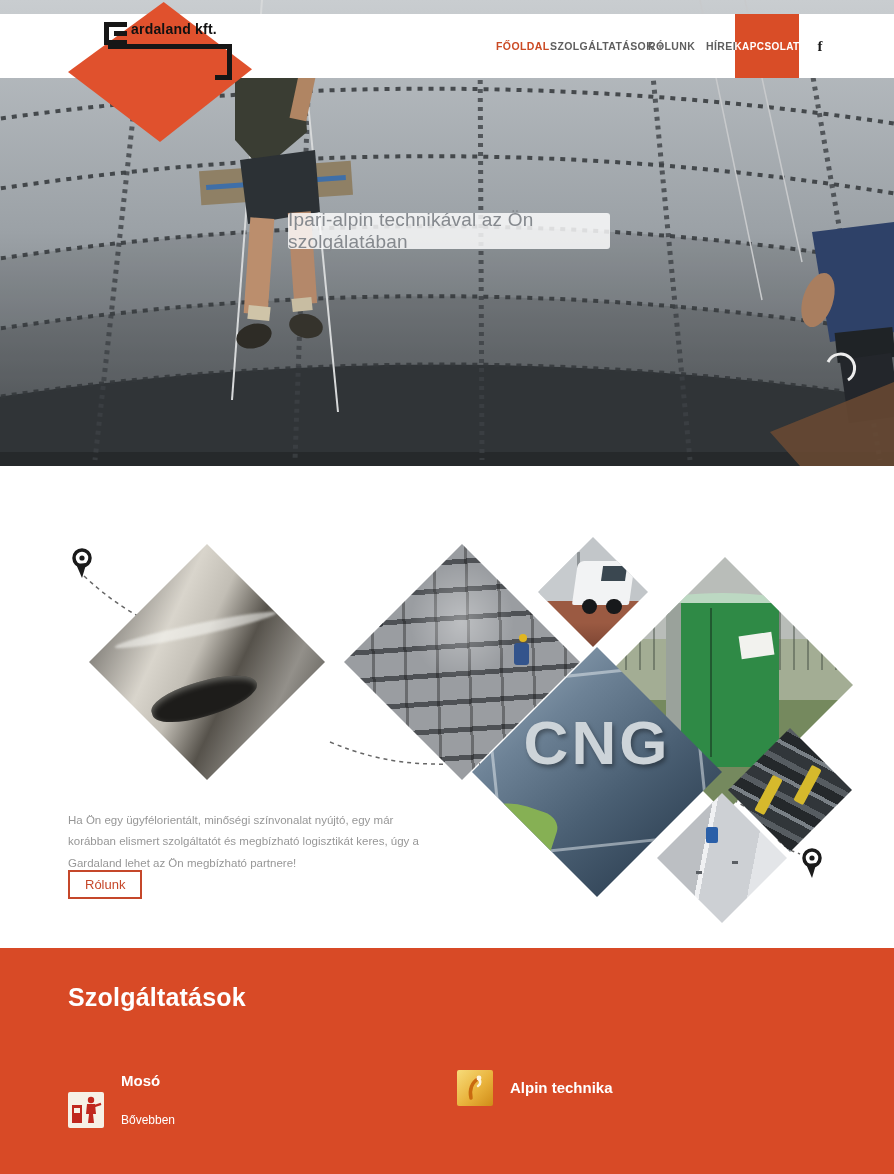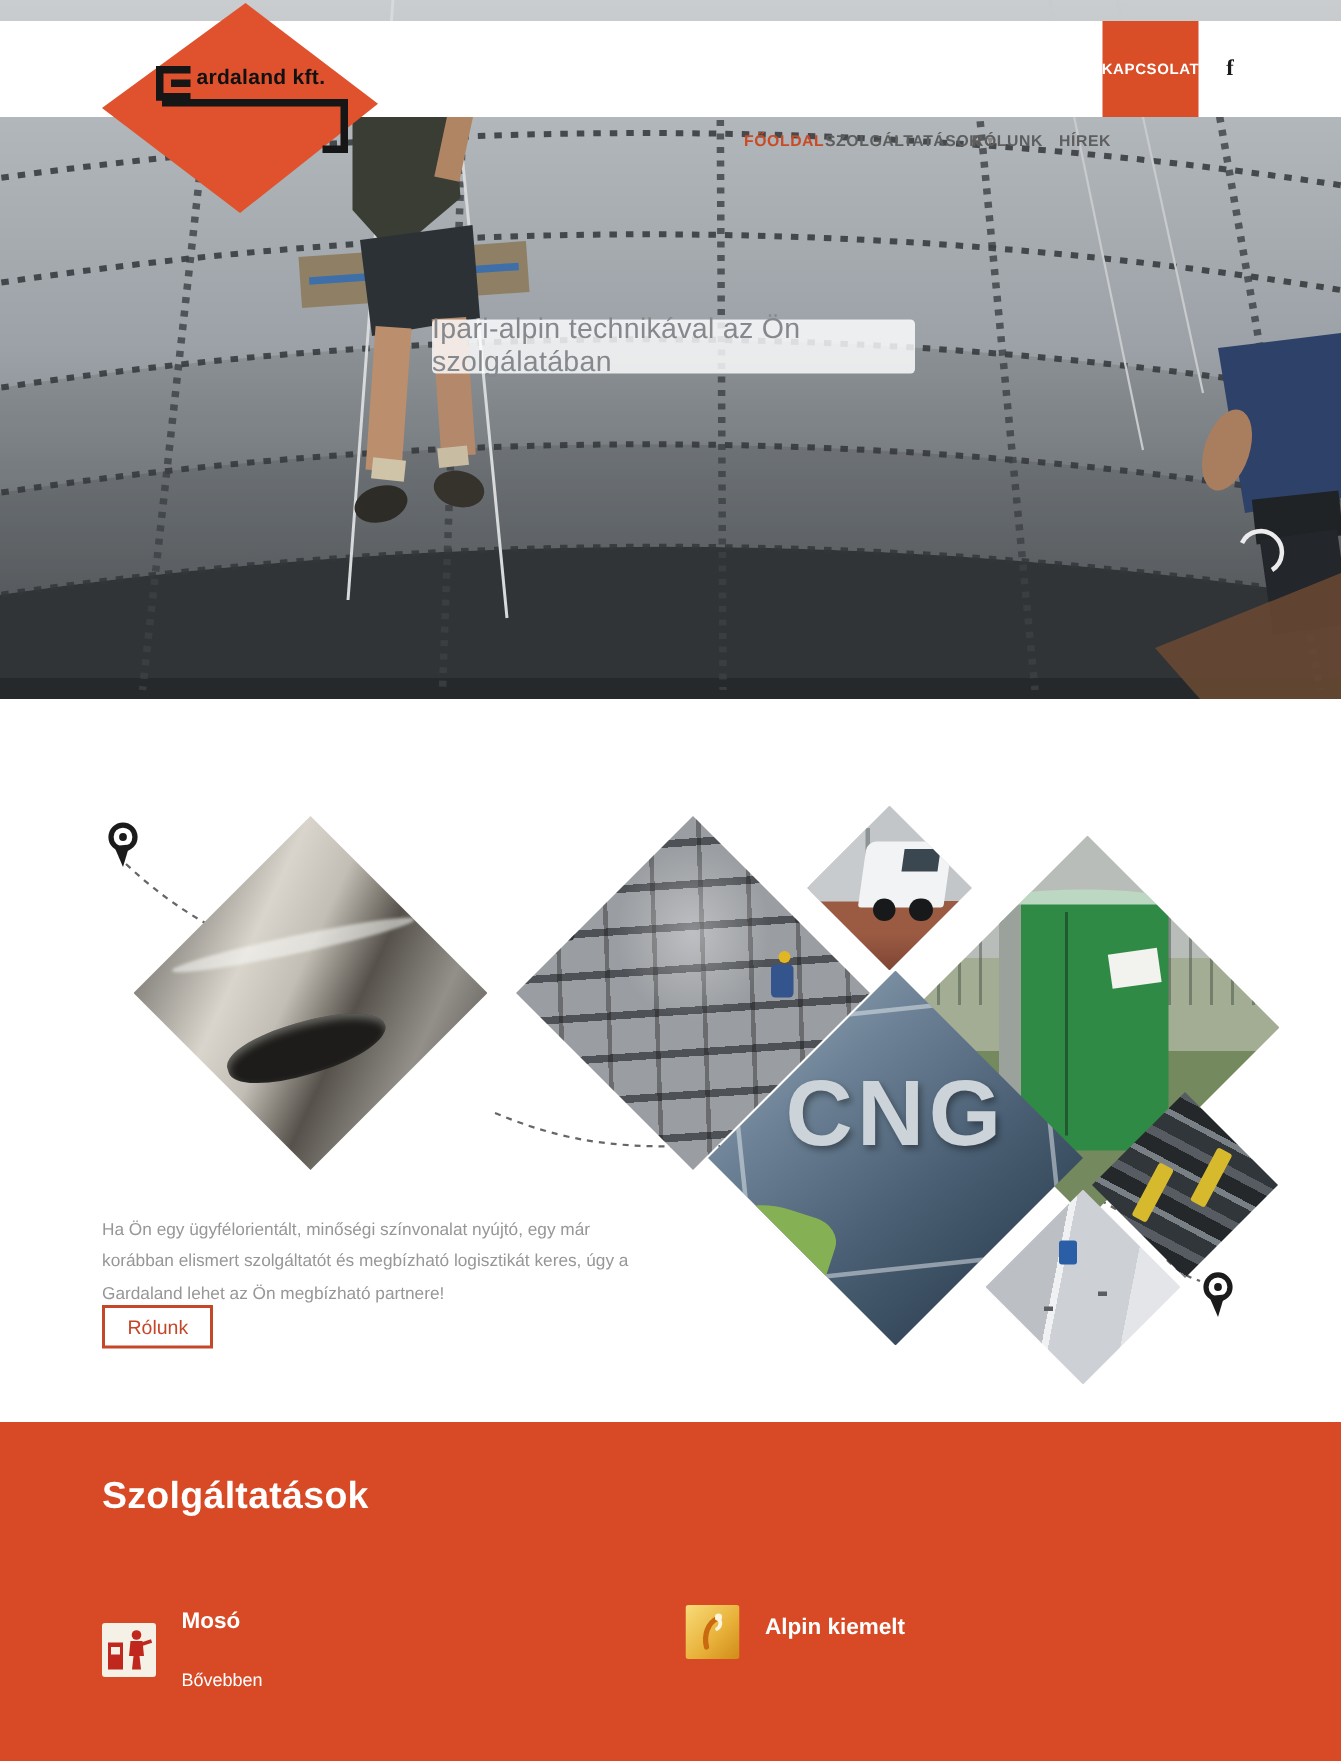--- a/index.html
+++ b/index.html
@@ -10,34 +10,34 @@
   
   .hero { position:absolute; left:0; top:0; width:894px; height:466px; overflow:hidden; background:#9aa0a5; }
   .hero svg { display:block; }
   .hero-tagline { position:absolute; left:288px; top:213px; width:322px; height:36px;
     background:rgba(255,255,255,0.82); border-radius:3px; display:flex; align-items:center; justify-content:center;
     font-size:19px; font-weight:300; color:#85898e; letter-spacing:0.2px; }
 
   
   .header { position:absolute; left:0; top:14px; width:894px; height:64px; background:#ffffff; }
   .nav-item { position:absolute; top:0; height:64px; line-height:64px; font-size:10.5px; font-weight:700;
-    letter-spacing:0.4px; color:#5e5e5e; cursor:pointer; white-space:nowrap;margin-top:48px; }
+    letter-spacing:0.4px; color:#5e5e5e; cursor:pointer; white-space:nowrap; }
   .nav-active { color:#cb4a24; }
   .nav-caret { font-size:8px; color:#888; margin-left:4px; vertical-align:1px; }
   .nav-kapcsolat { position:absolute; left:735px; top:0; width:64px; height:64px; background:#d94d27;
     display:flex; align-items:center; justify-content:center; color:#ffffff; font-size:10px; font-weight:700;
     letter-spacing:0.4px; cursor:pointer; }
   .nav-fb { position:absolute; left:808px; top:0; width:24px; height:64px; line-height:64px; text-align:center;
     color:#1a1a1a; font-size:15px; font-weight:700; font-family:"Liberation Serif", serif; cursor:pointer; }
 
   
   .logo { position:absolute; left:68px; top:2px; width:184px; height:140px; cursor:pointer; }
   .logo-diamond { position:absolute; inset:0; background:#e0512d;
     clip-path:polygon(52% 0%, 100% 48%, 50% 100%, 0% 50%); }
-  .logo-mark { position:absolute; left:36px; top:39px; width:130px; height:62px; }
+  .logo-mark { position:absolute; left:36px; top:17px; width:130px; height:62px; }
   .logo-g { position:absolute; left:0; top:3px; width:23px; height:23px;
     border:5px solid #161616; border-right:none; }
   .logo-g-bar { position:absolute; left:10px; top:12px; width:13px; height:5px; background:#161616; }
   .logo-name { position:absolute; left:27px; top:2px; font-size:14px; font-weight:700; color:#111;
     letter-spacing:0.2px; white-space:nowrap; }
   .logo-underline { position:absolute; left:4px; top:25px; width:124px; height:5px; background:#161616; }
   .logo-down { position:absolute; left:123px; top:25px; width:5px; height:36px; background:#161616; }
   .logo-foot { position:absolute; left:111px; top:56px; width:17px; height:5px; background:#161616; }
 
   
@@ -102,21 +102,21 @@
   .doors-handle1, .doors-handle2 { position:absolute; width:6px; height:3px; background:#5a5e63; }
   .doors-handle1 { left:58%; top:52%; }
   .doors-handle2 { left:30%; top:60%; }
   .collage-lines { position:absolute; inset:0; pointer-events:none; }
   .pin { position:absolute; }
 
   
   .services { position:absolute; left:0; top:948px; width:894px; height:226px; background:#d84a26; color:#fff; }
   .services-heading { position:absolute; left:68px; top:35px; font-size:25px; font-weight:700; letter-spacing:0.2px; }
   .services-sub { position:absolute; left:68px; top:72px; font-size:15px; font-weight:300; color:rgba(255,255,255,0.85); }
-  .svc-col { position:absolute; top:122px; display:flex; align-items:center; }
+  .svc-col { position:absolute; top:122px; display:flex; align-items:flex-end; }
   .svc-col-1 { left:68px; width:375px; }
   .svc-col-2 { left:457px; width:400px; }
   .svc-icon { flex:0 0 36px; width:36px; height:36px; margin-right:17px; }
   .svc-body { flex:1; }
   .svc-title { font-size:15px; font-weight:700; margin:2px 0 10px; }
   .svc-desc { font-size:11.5px; line-height:1.8; color:rgba(255,255,255,0.95); }
   .svc-more { display:inline-block; margin-top:14px; font-size:12px; color:#ffffff; cursor:pointer; text-decoration:none; }
 </style>
 </head>
 <body>
@@ -324,19 +324,19 @@
             <stop offset="0.55" stop-color="#e9b33c"></stop>
             <stop offset="1" stop-color="#d08c18"></stop>
           </linearGradient>
         </defs>
         <rect width="36" height="36" rx="2" fill="url(#gold)"></rect>
         <path d="M14,28 C12,20 15,12 21,9" stroke="#c96a10" stroke-width="3.5" fill="none" stroke-linecap="round"></path>
         <path d="M21,9 C24,10 24,14 21,16" stroke="#fdf4dc" stroke-width="2.5" fill="none" stroke-linecap="round"></path>
         <circle cx="22" cy="8" r="2.4" fill="#fdf4dc"></circle>
       </svg>
       <div class="svc-body">
-        <h3 class="svc-title">Alpin kiemelt</h3>
+        <h3 class="svc-title">Alpin technika</h3>
 
       </div>
     </div>
   </div>
 
 </div>
 
 </body></html>

